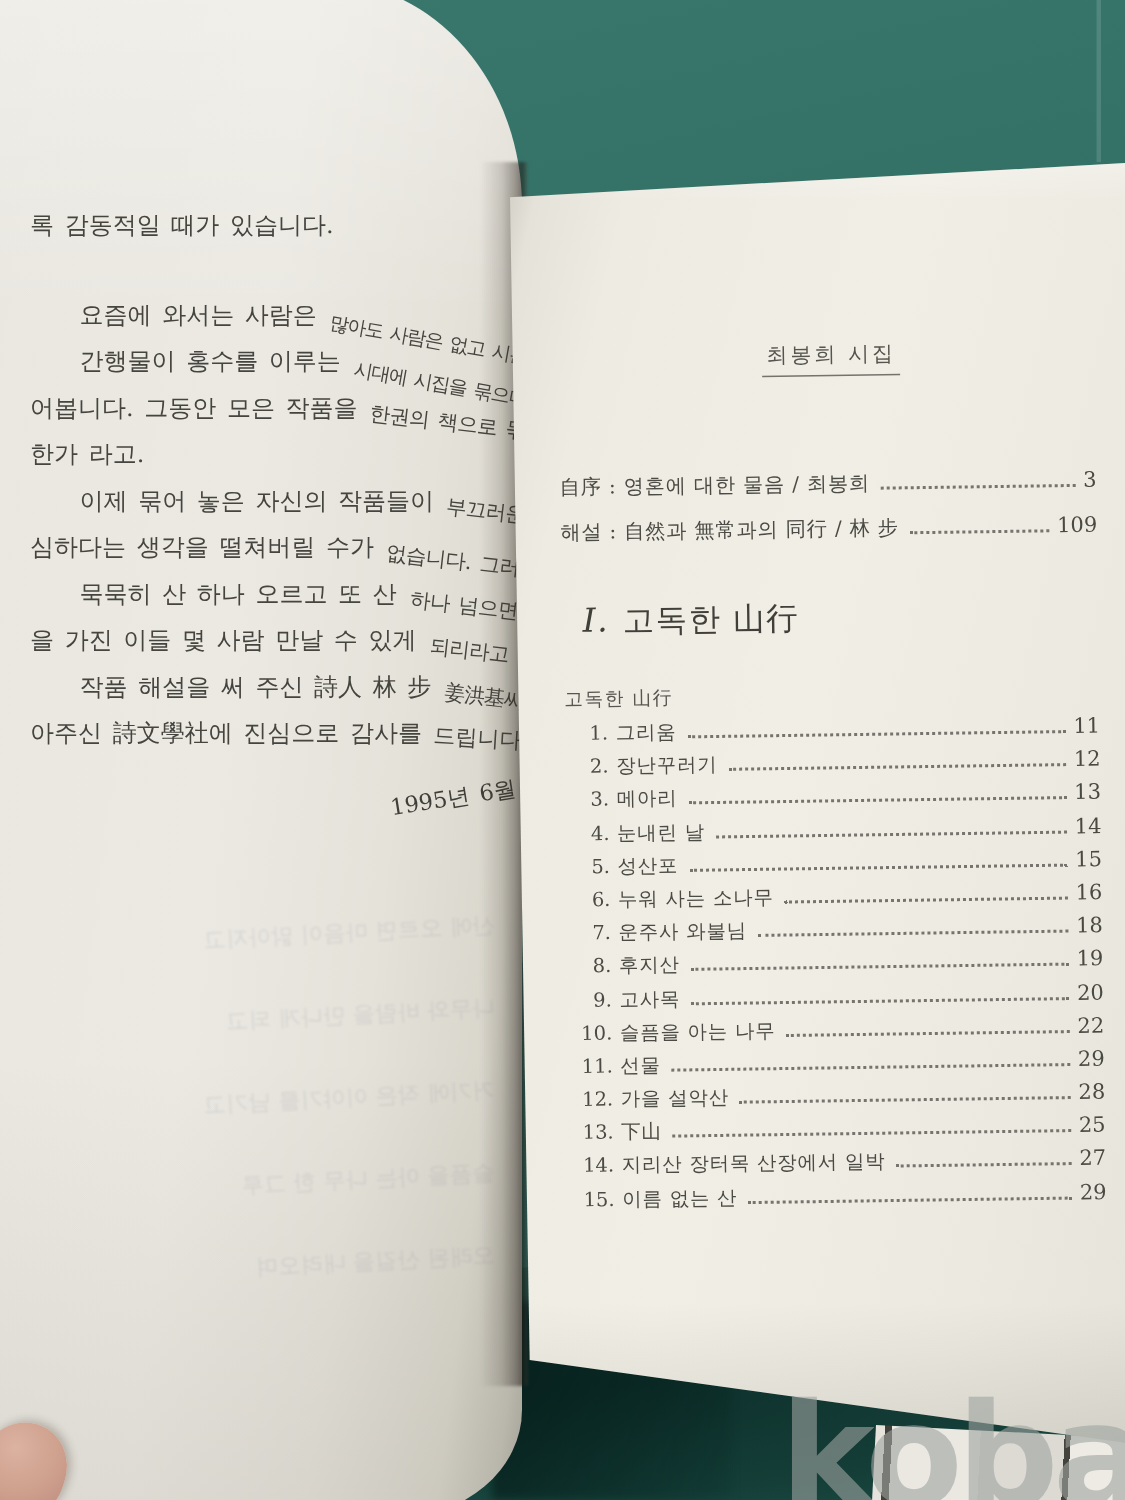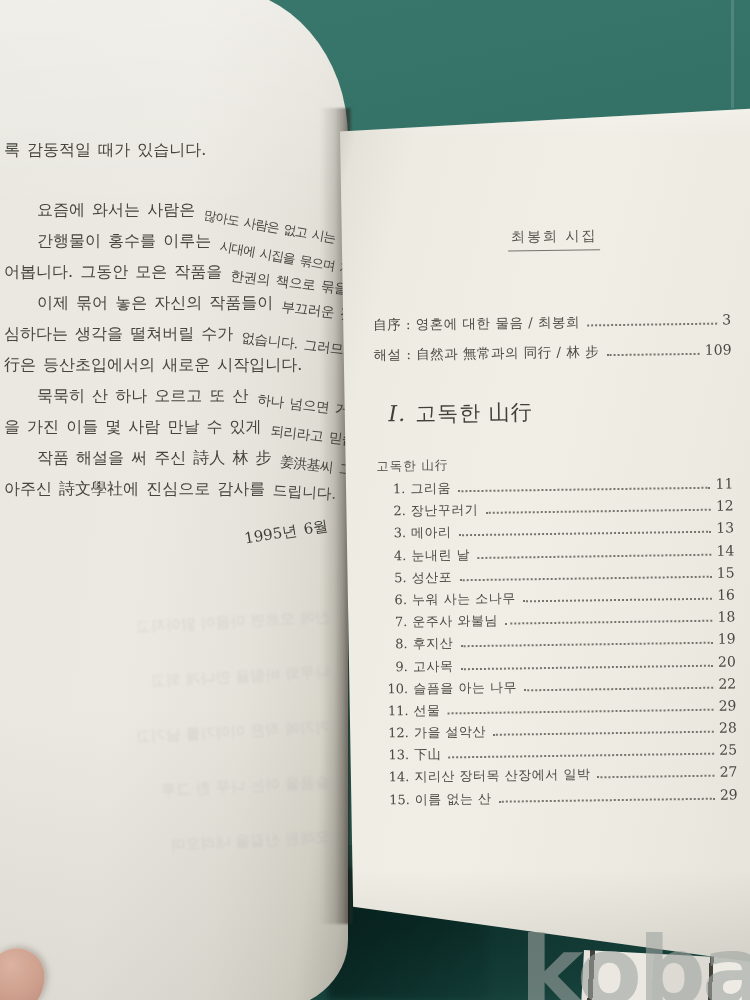--- a/index.html
+++ b/index.html
@@ -13,21 +13,21 @@
     background:radial-gradient(ellipse at 32% 45%,rgba(3,26,23,0.62) 0%,rgba(5,32,28,0.35) 55%,rgba(5,32,28,0) 78%);}
   .wedge{position:absolute;left:328px;top:868px;width:160px;height:132px;
     background:linear-gradient(115deg,rgba(2,20,18,0.7),rgba(8,44,39,0.15));filter:blur(3px);}
 
   
   .page-left{position:absolute;left:-10px;top:-12px;width:358px;height:1024px;
     border-top-right-radius:130px 150px;border-bottom-right-radius:85px 72px;
     background:
       linear-gradient(to bottom,rgba(255,255,255,0.30) 0%,rgba(255,255,255,0) 22%,rgba(0,0,0,0) 70%,rgba(90,86,76,0.10) 100%),
       linear-gradient(97deg,#e9e7e0 0%,#ebe9e2 45%,#e5e2da 70%,#d8d5cb 88%,#c2bfb5 96%,#a9a69c 100%);}
-  .preface{position:absolute;left:14px;top:146px;width:332px;color:#45443e;
+  .preface{position:absolute;left:30px;top:146px;width:332px;color:#45443e;
     font-size:16px;line-height:31px;word-spacing:2px;white-space:nowrap;}
   .lline{height:31px;}
   .lline.indent{padding-left:33px;}
   .lline.para-gap{margin-top:29px;}
   .tail{display:inline-block;transform-origin:0% 100%;}
   .t1{transform:rotate(3.5deg) translateY(1px);font-size:0.92em;}
   .t2{transform:rotate(6.5deg) translateY(3px);font-size:0.86em;letter-spacing:-0.5px;}
   .t3{transform:rotate(10deg) translateY(4px);font-size:0.8em;letter-spacing:-1px;}
   .date-wrap{margin-top:12px;padding-left:240px;height:30px;}
   .date{display:inline-block;transform:rotate(-9deg);font-size:15px;color:#3f3e38;}
@@ -79,23 +79,23 @@
 <div class="bottom-shadow"></div>
 <div class="wedge"></div>
 <div class="edge-pages-br"></div>
 
 <div class="page-left">
   <div class="preface">
     <div class="lline"><span>록 감동적일 때가 있습니다.</span><span class="tail t1"></span></div>
     <div class="lline indent para-gap"><span>요즘에 와서는 사람은 </span><span class="tail t3">많아도 사람은 없고 시는</span></div>
     <div class="lline indent"><span>간행물이 홍수를 이루는 </span><span class="tail t3">시대에 시집을 묶으며 저</span></div>
     <div class="lline"><span>어봅니다. 그동안 모은 작품을 </span><span class="tail t2">한권의 책으로 묶을</span></div>
+    <div class="lline"><span>한가 라고.</span><span class="tail t1"></span></div>
     <div class="lline indent"><span>이제 묶어 놓은 자신의 작품들이 </span><span class="tail t2">부끄러운 것이</span></div>
     <div class="lline"><span>심하다는 생각을 떨쳐버릴 수가 </span><span class="tail t2">없습니다. 그러므로</span></div>
-    <div class="lline"><span>行은 등산초입에서의 새로운 시작입니다.</span><span class="tail t1"></span></div>
     <div class="lline indent"><span>묵묵히 산 하나 오르고 또 산 </span><span class="tail t2">하나 넘으면 거기에</span></div>
     <div class="lline"><span>을 가진 이들 몇 사람 만날 수 있게 </span><span class="tail t2">되리라고 믿습니</span></div>
     <div class="lline indent"><span>작품 해설을 써 주신 詩人 林 步 </span><span class="tail t2">姜洪基씨 그리고</span></div>
     <div class="lline"><span>아주신 詩文學社에 진심으로 감사를 </span><span class="tail t1">드립니다.</span></div>
     <div class="date-wrap"><span class="date">1995년 6월</span></div>
   </div>
   <div class="ghost">
     <div class="gline">산에 오르면 마음이 맑아지고</div>
     <div class="gline">나무와 바람을 만나게 되고</div>
     <div class="gline">거기에 작은 이야기를 남기고</div>

